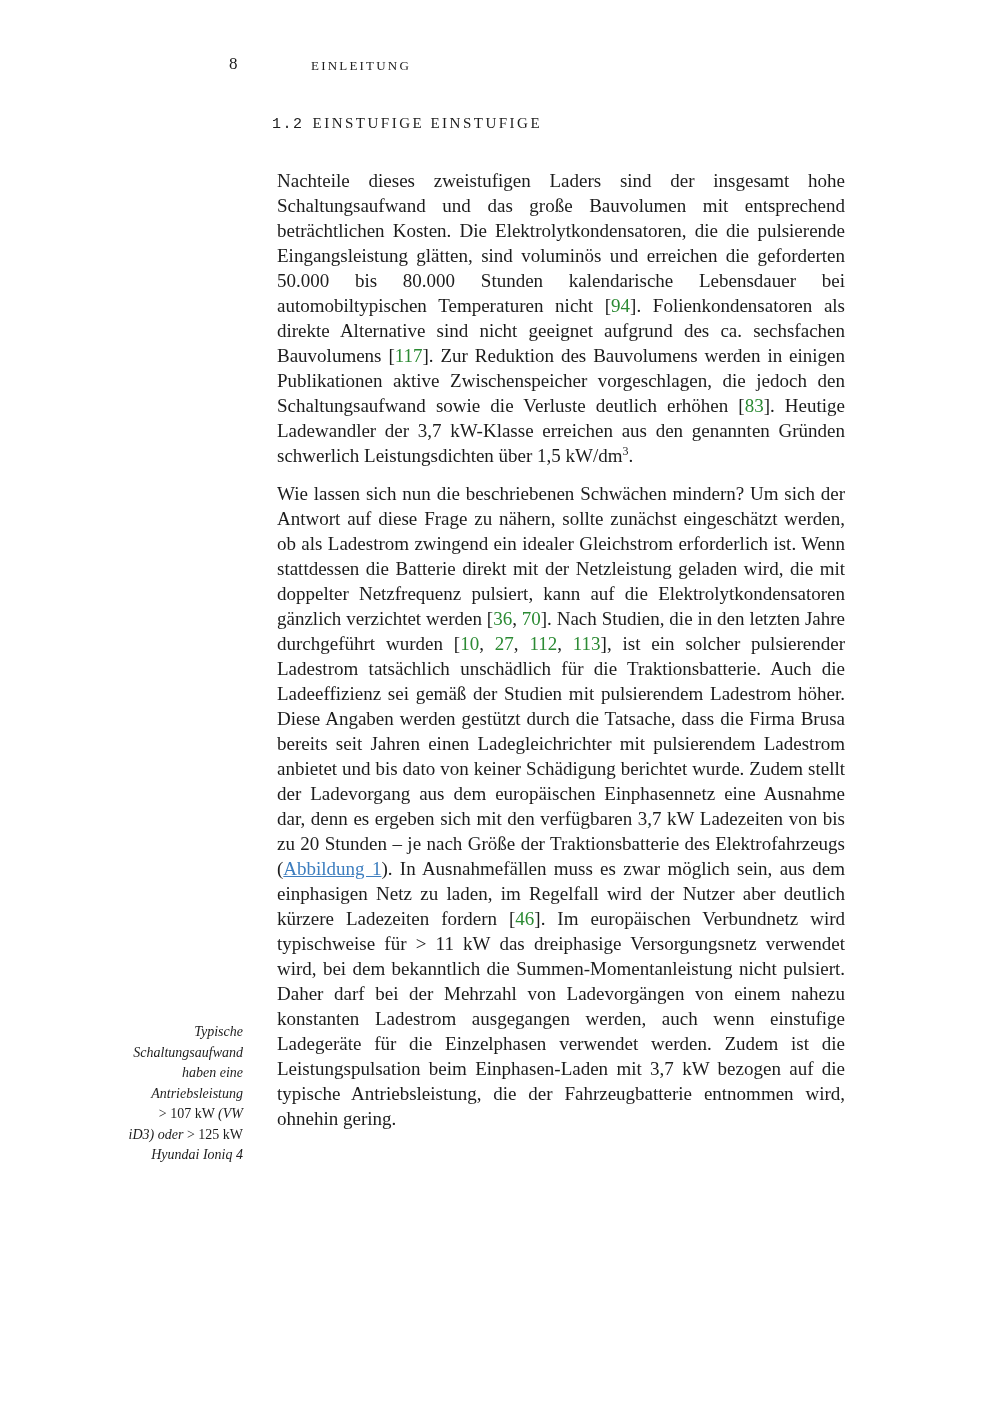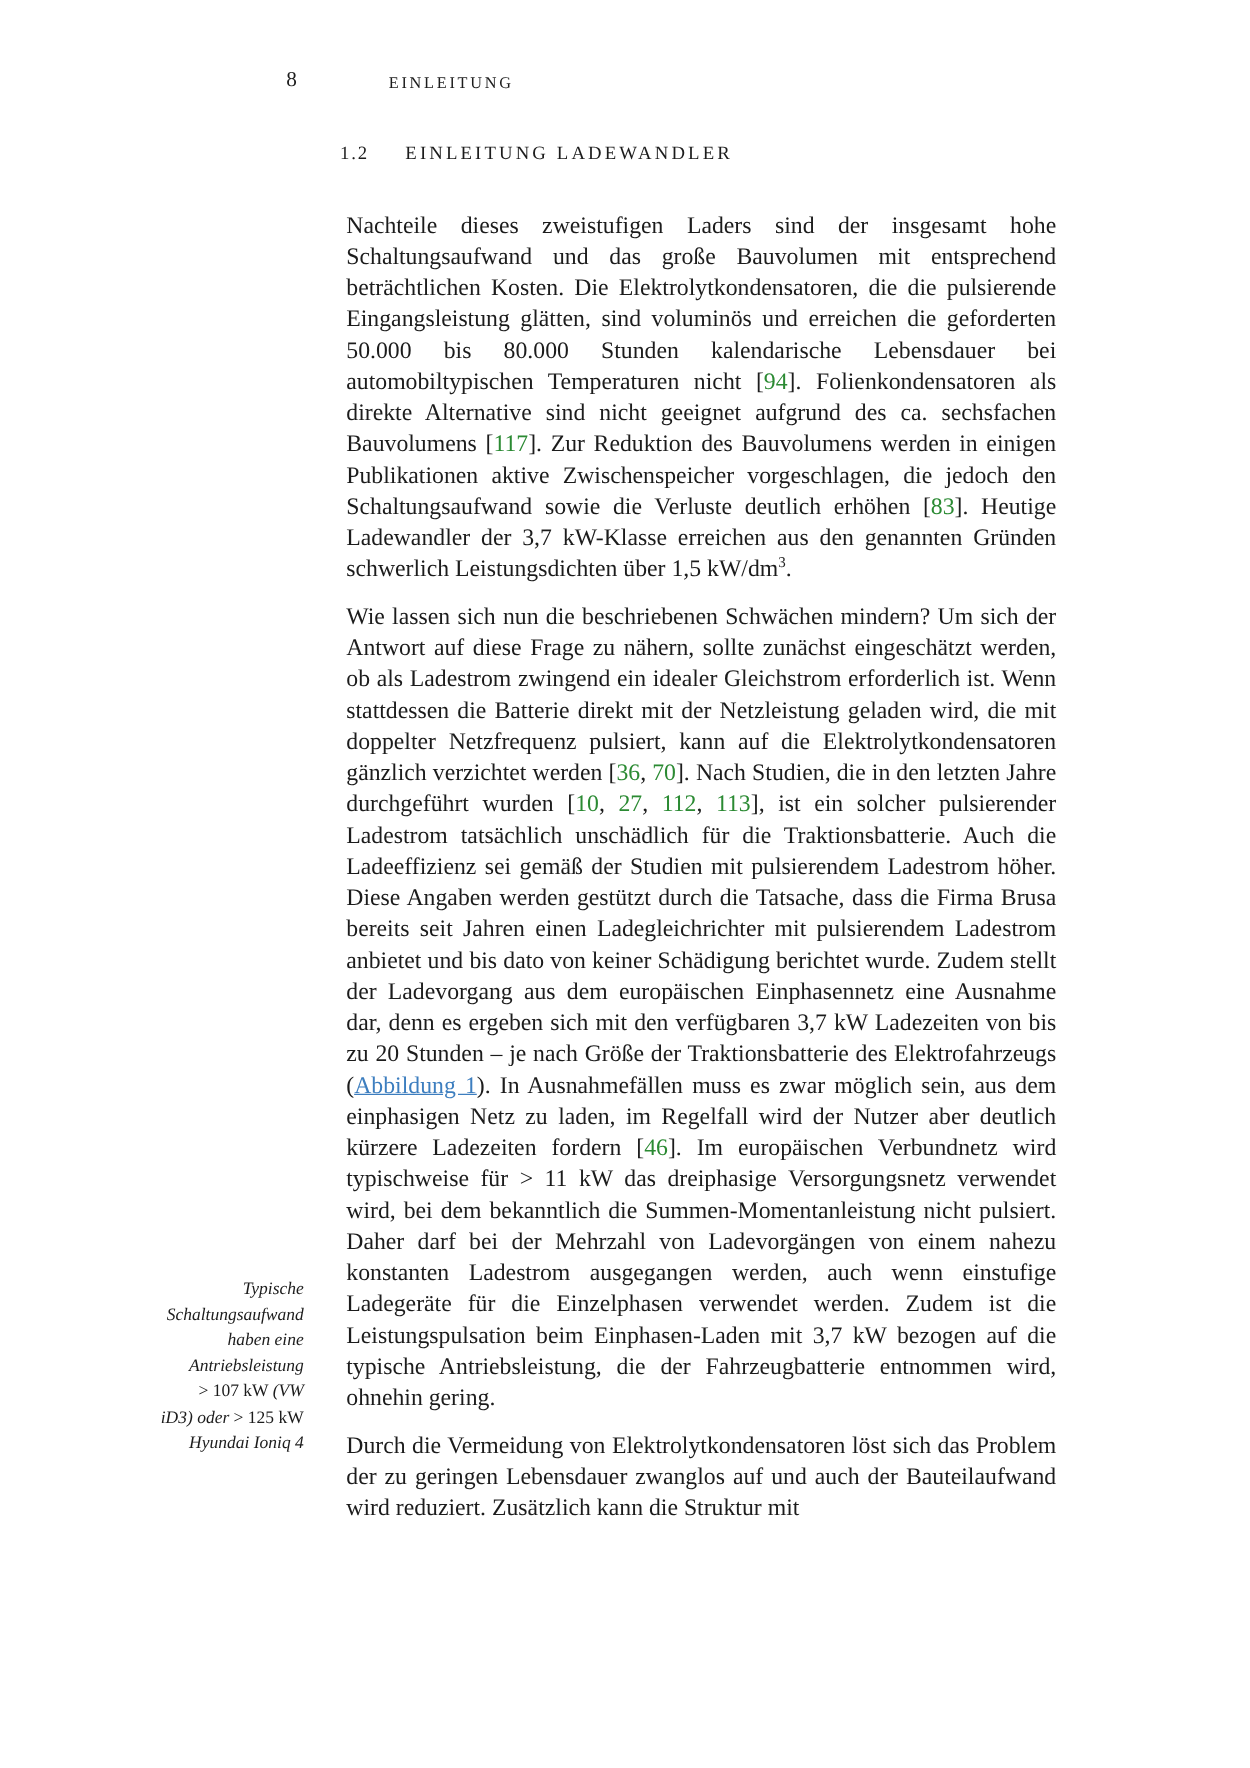--- a/index.html
+++ b/index.html
@@ -31,21 +31,22 @@
   }
   .section-heading{
     position:absolute;
     left:272px; top:115px;
     font-size:15px;
     letter-spacing:2.5px;
     white-space:nowrap;
   }
   .section-heading .sec-num{
     letter-spacing:1.5px;
-    margin-right:29px;
+    margin-right:9px;
+    font-family:Liberation Mono, monospace;
   }
   .main-column{
     position:absolute;
     left:277px; top:168px;
     width:568px;
     font-size:19px;
     line-height:25px;
     text-align:justify;
   }
   .main-column p{
@@ -78,27 +79,26 @@
 </head>
 <body>
 
 <div class="page">
 
   <div class="page-number">8</div>
 
   <div class="running-header">EINLEITUNG</div>
 
   <div class="section-heading">
-    <span class="sec-num">1.2</span><span>EINLEITUNG LADEWANDLER</span>
+    <span class="sec-num">1.2</span><span>EINSTUFIGE EINSTUFIGE</span>
   </div>
 
   <div class="main-column">
     <p><span>Nachteile dieses zweistufigen Laders sind der insgesamt hohe Schaltungsaufwand und das große Bauvolumen mit entsprechend beträchtlichen Kosten. Die Elektrolytkondensatoren, die die pulsierende Eingangsleistung glätten, sind voluminös und erreichen die geforderten 50.000 bis 80.000 Stunden kalendarische Lebensdauer bei automobiltypischen Temperaturen nicht [</span><span class="cite">94</span><span>]. Folienkondensatoren als direkte Alternative sind nicht geeignet aufgrund des ca. sechsfachen Bauvolumens [</span><span class="cite">117</span><span>]. Zur Reduktion des Bauvolumens werden in einigen Publikationen aktive Zwischenspeicher vorgeschlagen, die jedoch den Schaltungsaufwand sowie die Verluste deutlich erhöhen [</span><span class="cite">83</span><span>]. Heutige Ladewandler der 3,7 kW-Klasse erreichen aus den genannten Gründen schwerlich Leistungsdichten über 1,5 kW/dm</span><sup class="sup">3</sup><span>.</span></p>
     <p><span>Wie lassen sich nun die beschriebenen Schwächen mindern? Um sich der Antwort auf diese Frage zu nähern, sollte zunächst eingeschätzt werden, ob als Ladestrom zwingend ein idealer Gleichstrom erforderlich ist. Wenn stattdessen die Batterie direkt mit der Netzleistung geladen wird, die mit doppelter Netzfrequenz pulsiert, kann auf die Elektrolytkondensatoren gänzlich verzichtet werden [</span><span class="cite">36</span><span>, </span><span class="cite">70</span><span>]. Nach Studien, die in den letzten Jahre durchgeführt wurden [</span><span class="cite">10</span><span>, </span><span class="cite">27</span><span>, </span><span class="cite">112</span><span>, </span><span class="cite">113</span><span>], ist ein solcher pulsierender Ladestrom tatsächlich unschädlich für die Traktionsbatterie. Auch die Ladeeffizienz sei gemäß der Studien mit pulsierendem Ladestrom höher. Diese Angaben werden gestützt durch die Tatsache, dass die Firma Brusa bereits seit Jahren einen Ladegleichrichter mit pulsierendem Ladestrom anbietet und bis dato von keiner Schädigung berichtet wurde. Zudem stellt der Ladevorgang aus dem europäischen Einphasennetz eine Ausnahme dar, denn es ergeben sich mit den verfügbaren 3,7 kW Ladezeiten von bis zu 20 Stunden – je nach Größe der Traktionsbatterie des Elektrofahrzeugs (</span><span class="figref">Abbildung 1</span><span>). In Ausnahmefällen muss es zwar möglich sein, aus dem einphasigen Netz zu laden, im Regelfall wird der Nutzer aber deutlich kürzere Ladezeiten fordern [</span><span class="cite">46</span><span>]. Im europäischen Verbundnetz wird typischweise für &gt; 11 kW das dreiphasige Versorgungsnetz verwendet wird, bei dem bekanntlich die Summen-Momentanleistung nicht pulsiert. Daher darf bei der Mehrzahl von Ladevorgängen von einem nahezu konstanten Ladestrom ausgegangen werden, auch wenn einstufige Ladegeräte für die Einzelphasen verwendet werden. Zudem ist die Leistungspulsation beim Einphasen-Laden mit 3,7 kW bezogen auf die typische Antriebsleistung, die der Fahrzeugbatterie entnommen wird, ohnehin gering.</span></p>
-    <p><span>Durch die Vermeidung von Elektrolytkondensatoren löst sich das Problem der zu geringen Lebensdauer zwanglos auf und auch der Bauteilaufwand wird reduziert. Zusätzlich kann die Struktur mit</span></p>
   </div>
 
   <div class="margin-note" id="margin-note">
       <div class="note-line"><span class="it">Typische</span></div>
       <div class="note-line"><span class="it">Schaltungsaufwand</span></div>
       <div class="note-line"><span class="it">haben eine</span></div>
       <div class="note-line"><span class="it">Antriebsleistung</span></div>
       <div class="note-line"><span class="up">&gt; 107 kW </span><span class="it">(VW</span></div>
       <div class="note-line"><span class="it">iD3) oder </span><span class="up">&gt; 125 kW</span></div>
       <div class="note-line"><span class="it">Hyundai Ioniq 4</span></div>

